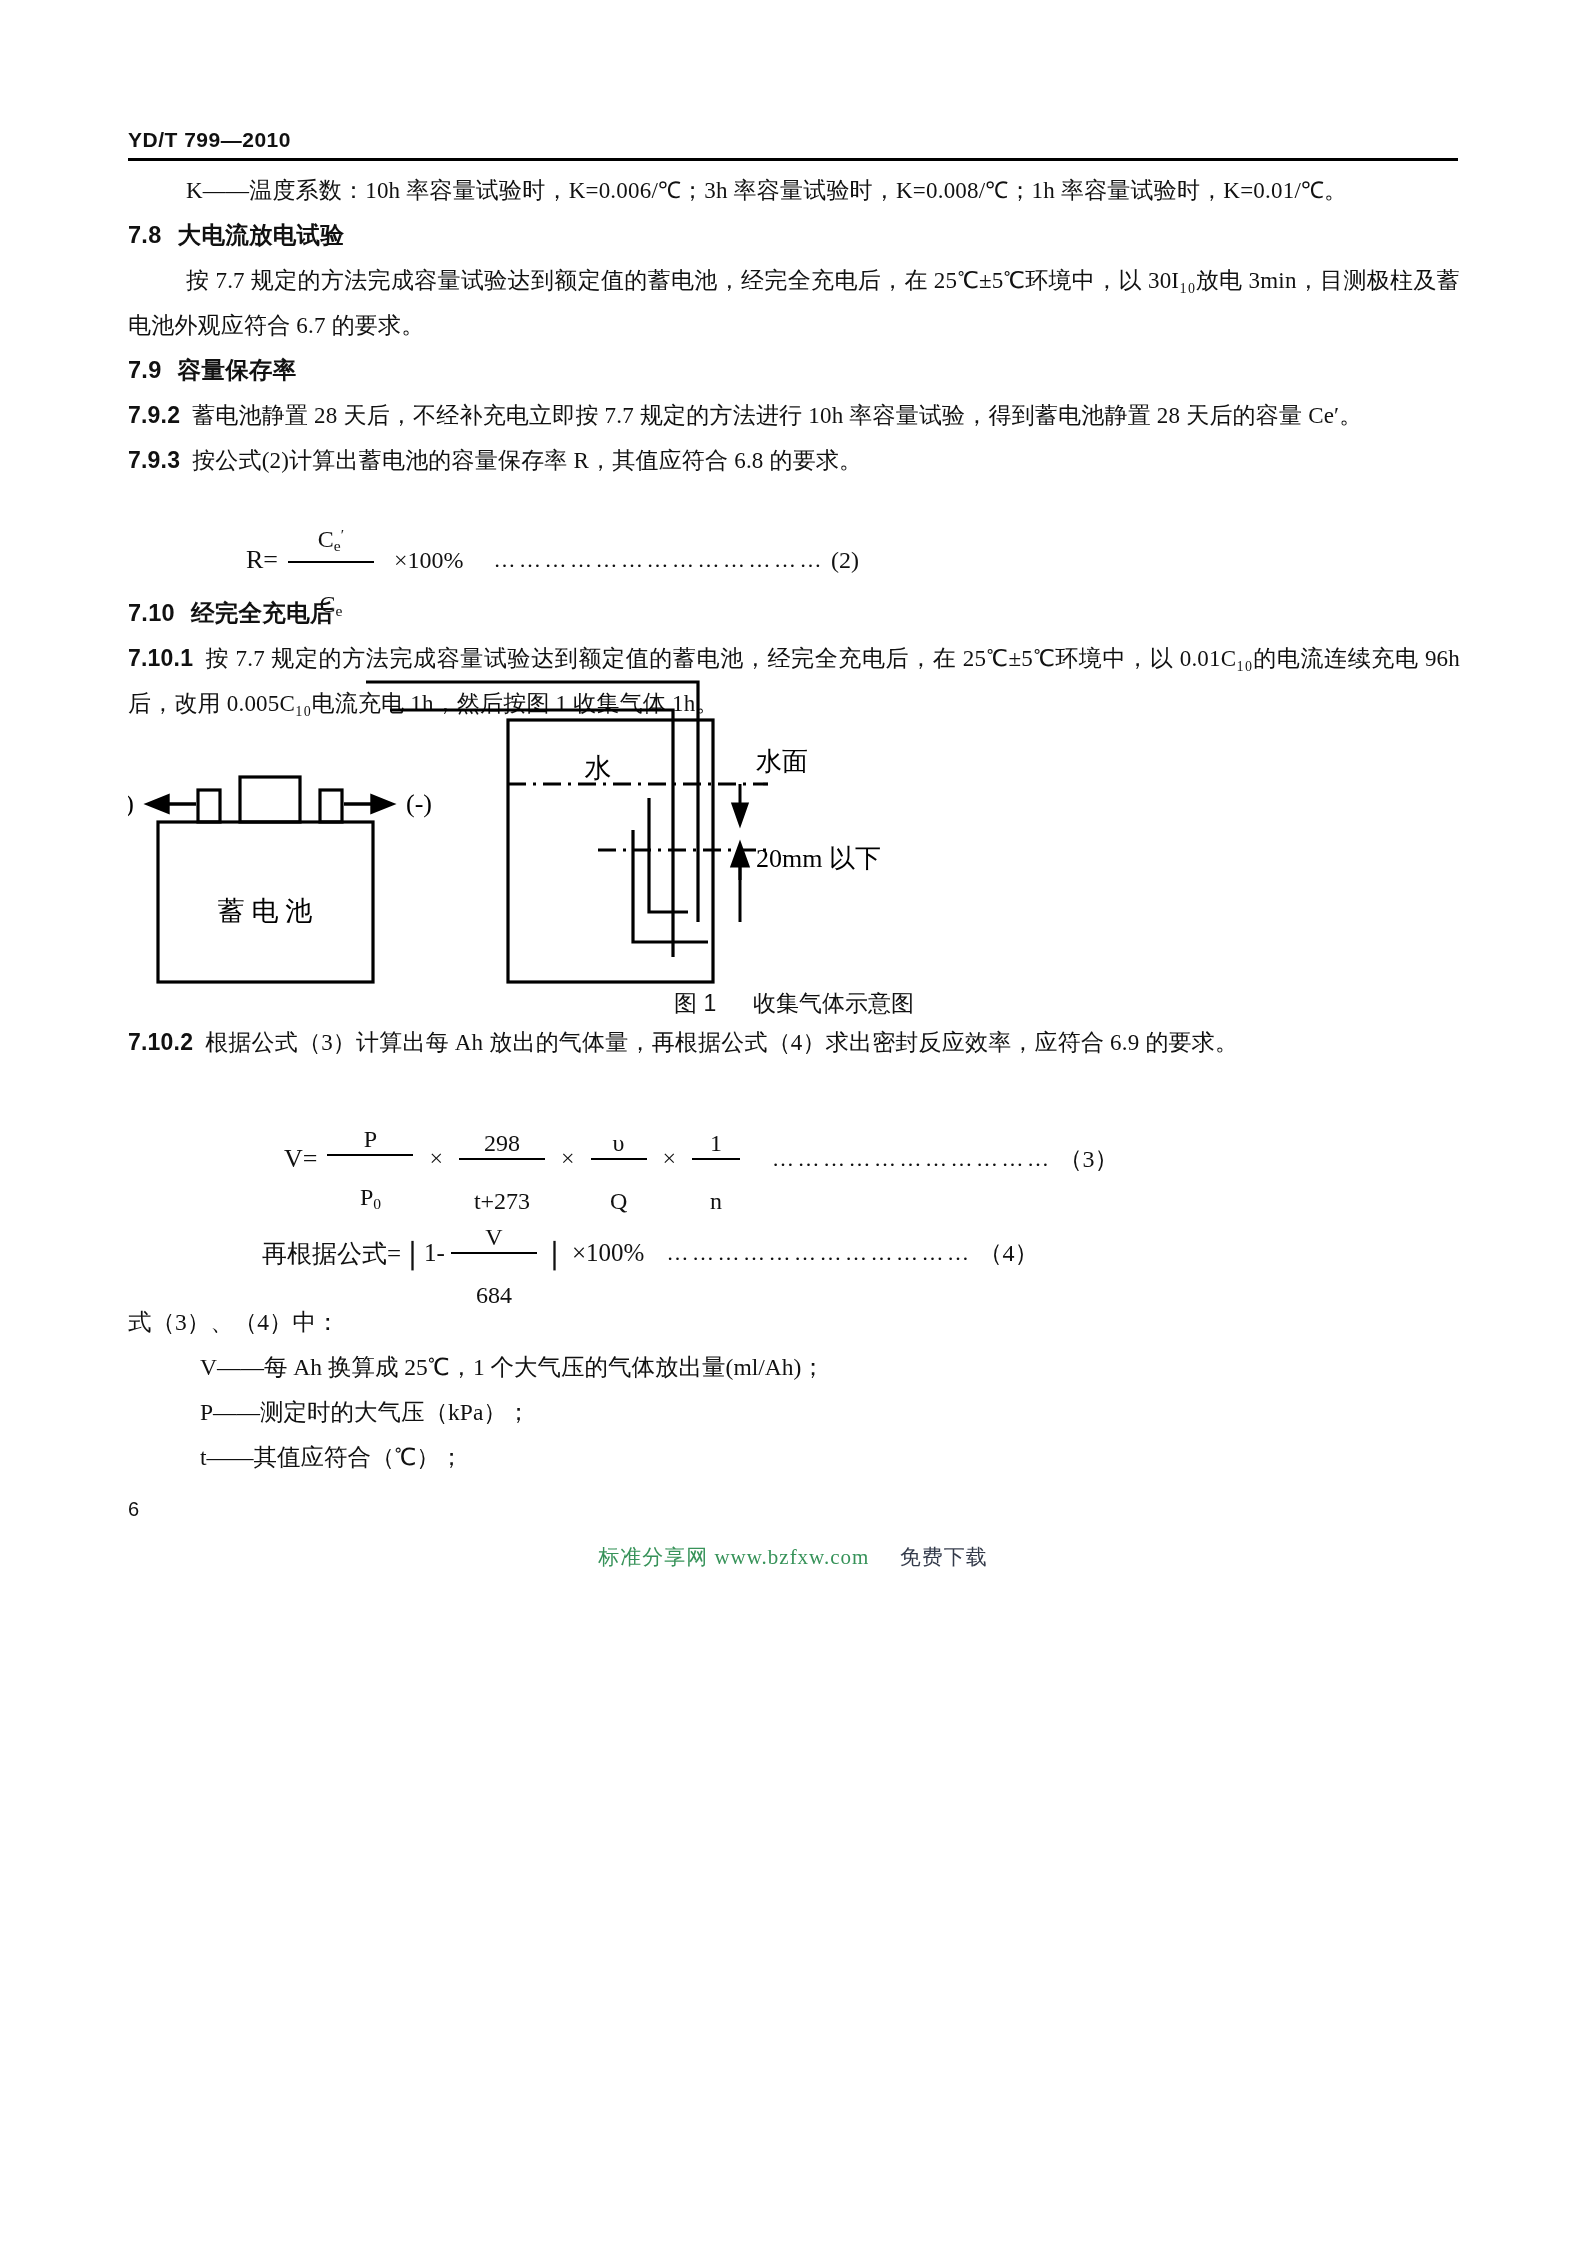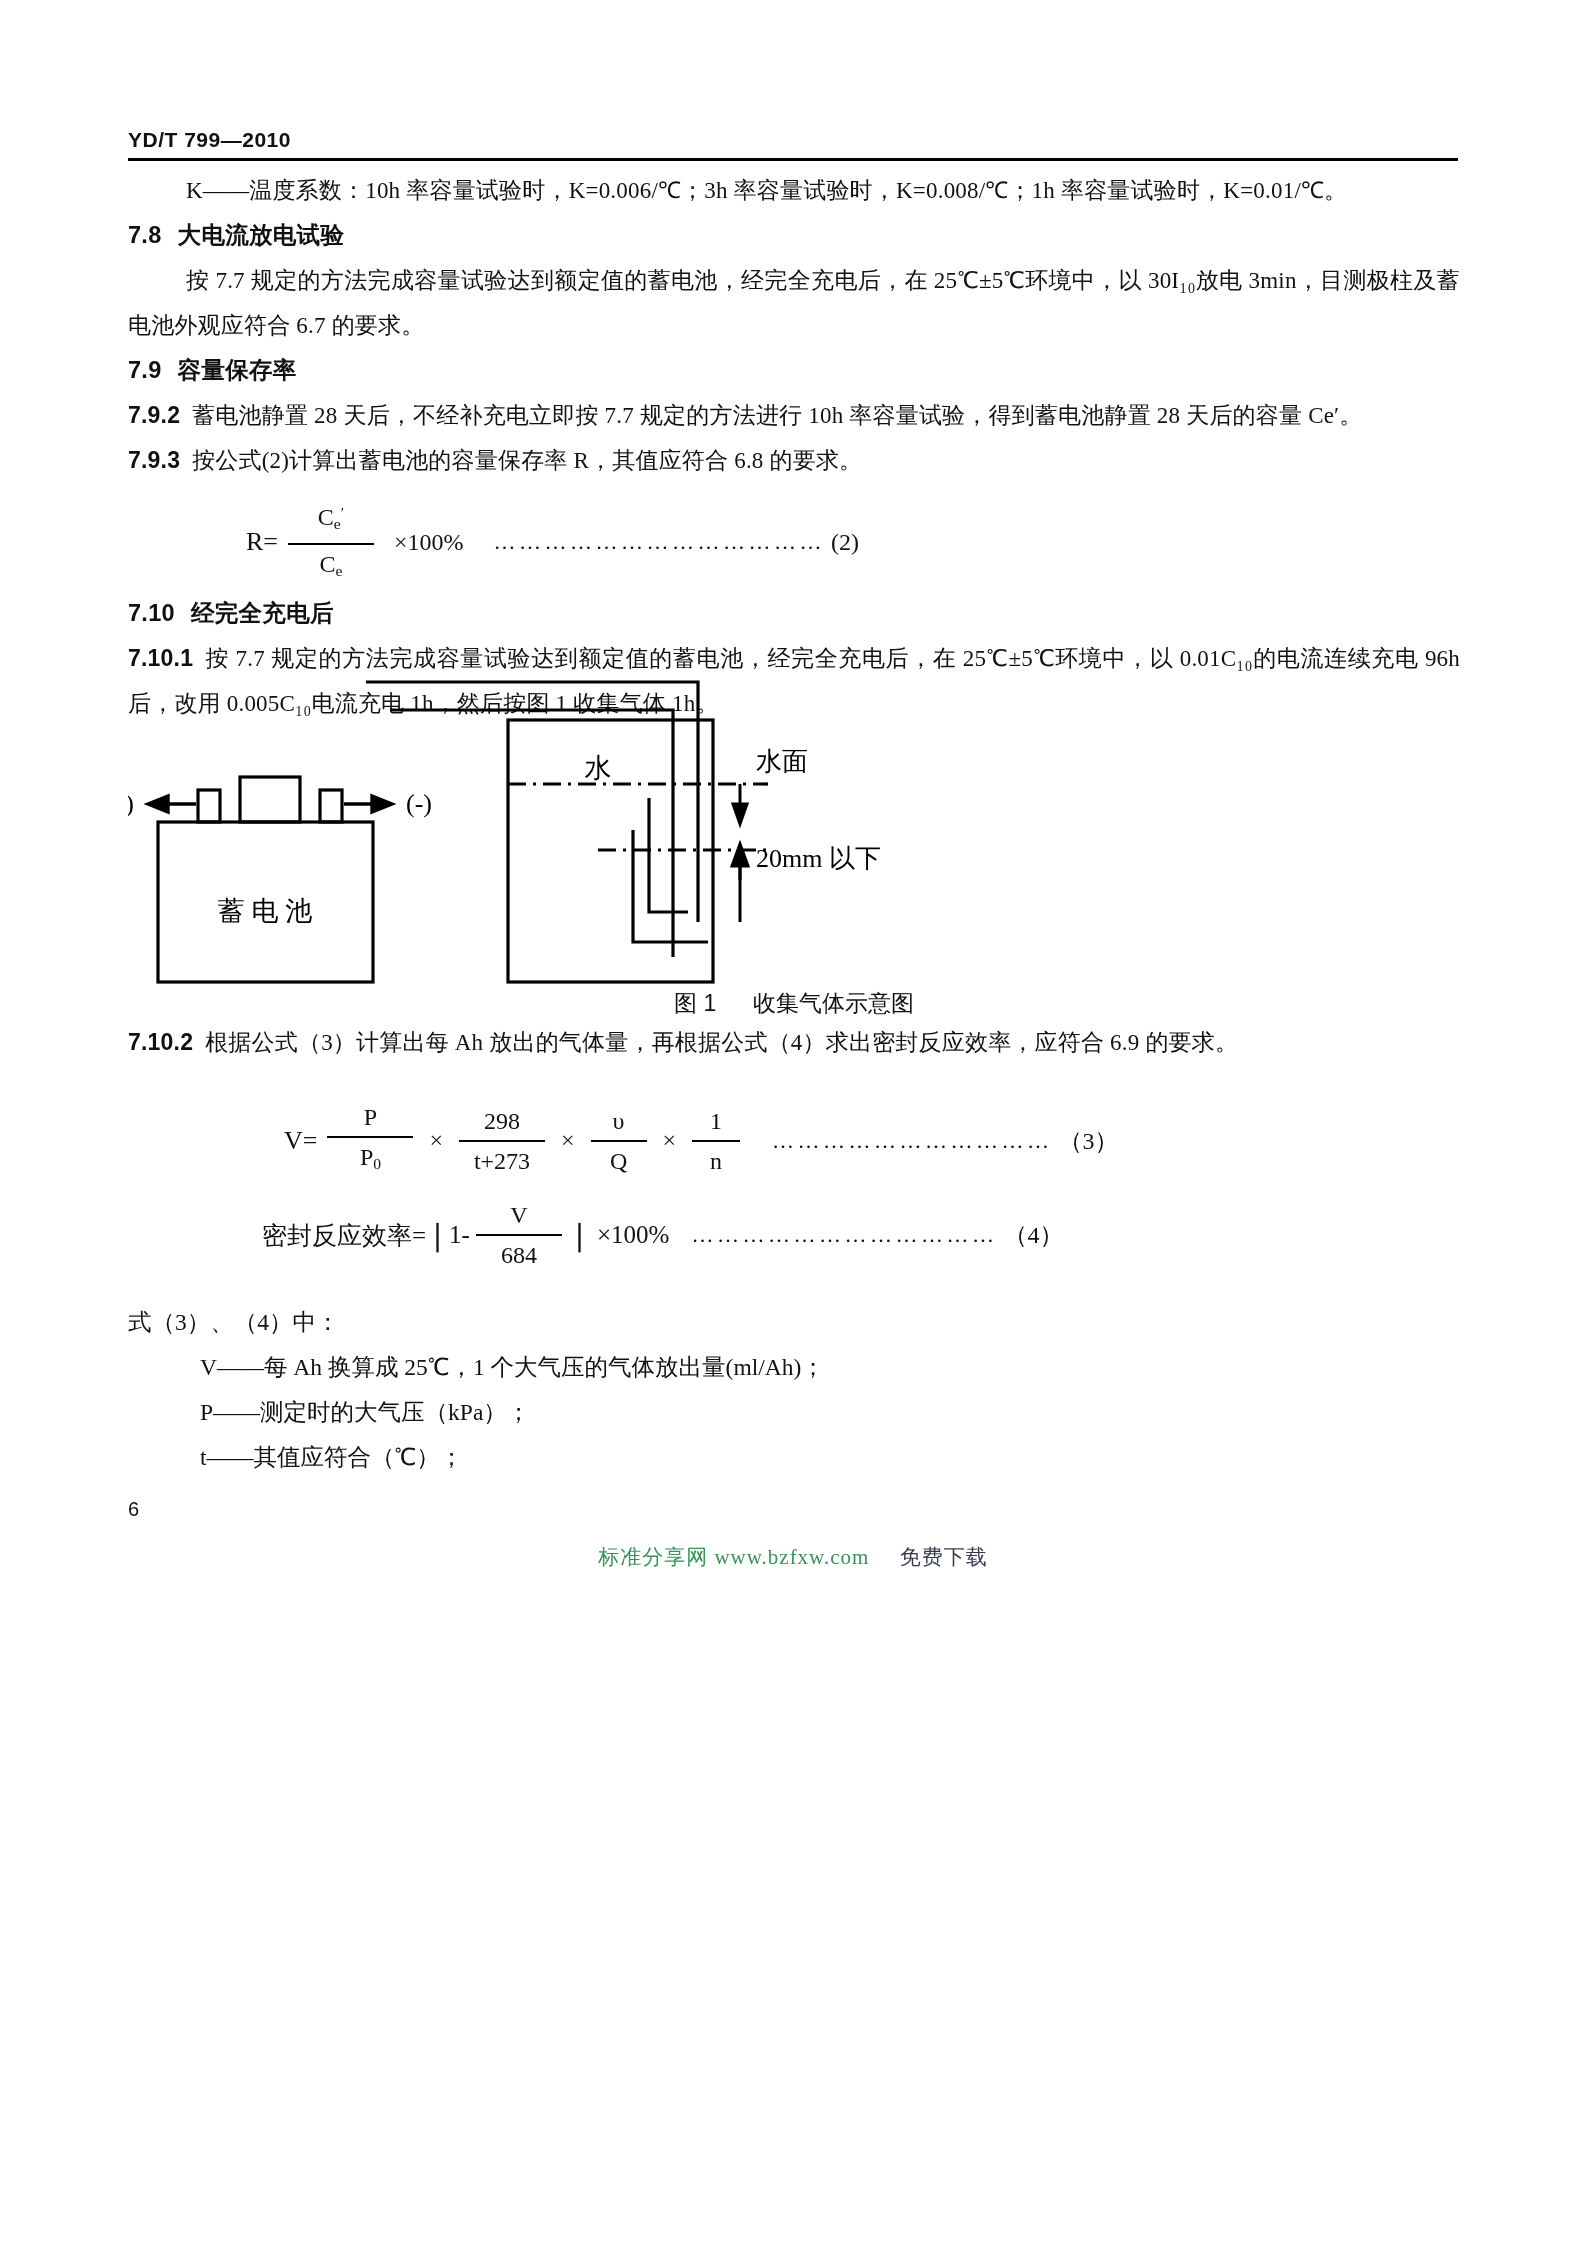--- a/index.html
+++ b/index.html
@@ -59,21 +59,21 @@
   .formula-row{
     display:flex; align-items:center; justify-content:flex-start;
     font-size:24px;
   }
   .frac{
     display:inline-flex; flex-direction:column; align-items:center;
     vertical-align:middle;
     margin:0 6px;
   }
   .frac .num-t, .frac .den-t{
-    padding:1px 10px; white-space:nowrap; line-height:36px;
+    padding:1px 10px; white-space:nowrap; line-height:28px;margin-top:26px;
   }
   .frac .bar{
     height:2px; background:#000; width:100%; min-width:86px;
   }
   .dots{
     letter-spacing:3.5px;
     font-size:22px;
     white-space:nowrap;
   }
 
@@ -278,21 +278,21 @@
       <span class="num-t">1</span>
       <span class="bar" style="min-width:48px"></span>
       <span class="den-t">n</span>
     </span>
 
     <span class="dots" style="margin-left:26px">……………………………</span>
     <span style="margin-left:6px;font-size:24px">（3）</span>
   </div>
 
   <div class="f4 formula-row">
-    <span style="font-size:25px">密封反应效率=</span>
+    <span style="font-size:25px">再根据公式=</span>
     <span style="font-size:30px;margin:0 4px">∣</span>
     <span style="font-size:25px">1-</span>
     <span class="frac">
       <span class="num-t">V</span>
       <span class="bar"></span>
       <span class="den-t">684</span>
     </span>
     <span style="font-size:30px;margin:0 4px">∣</span>
     <span style="font-size:25px;margin-left:6px">×100%</span>
     <span class="dots" style="margin-left:22px">………………………………</span>

